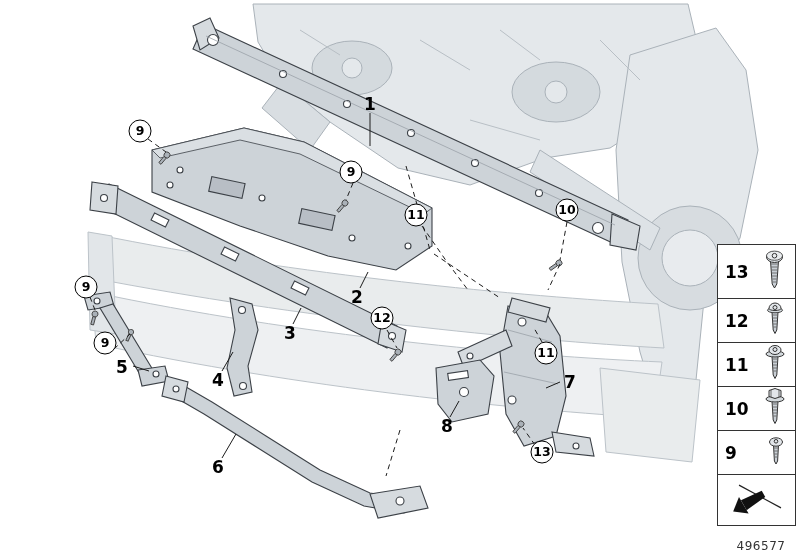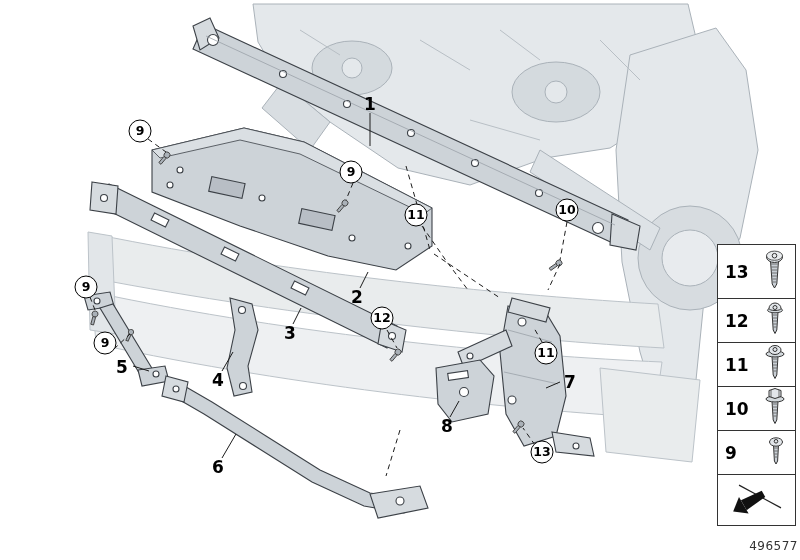--- a/index.html
+++ b/index.html
@@ -24,21 +24,21 @@
   .legend{position:absolute;left:717px;top:244px;width:79px;z-index:4;}
   .legend-row{
     box-sizing:border-box;border:1px solid #333;margin-top:-1px;background:#fff;
     display:flex;align-items:center;justify-content:space-between;
     padding:0 7px;cursor:pointer;
   }
   .legend-row:first-child{margin-top:0;}
   .legend-num{font-weight:bold;font-size:17px;}
   .arrow-row{justify-content:center;}
   .part-number{
-    position:absolute;left:724px;top:539px;width:74px;text-align:right;
+    position:absolute;left:724px;top:539px;width:74px;text-align:center;
     font-size:12px;color:#333;letter-spacing:.5px;z-index:4;
   }
 </style>
 </head>
 <body>
 
 <div class="stage">
 
   <svg class="art" width="800" height="560" viewBox="0 0 800 560">
 

